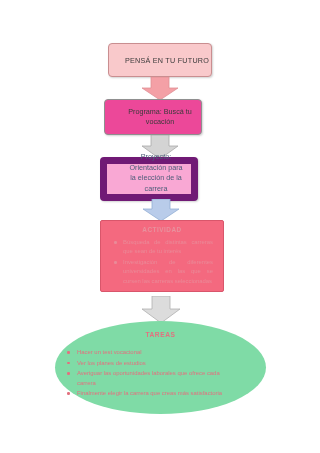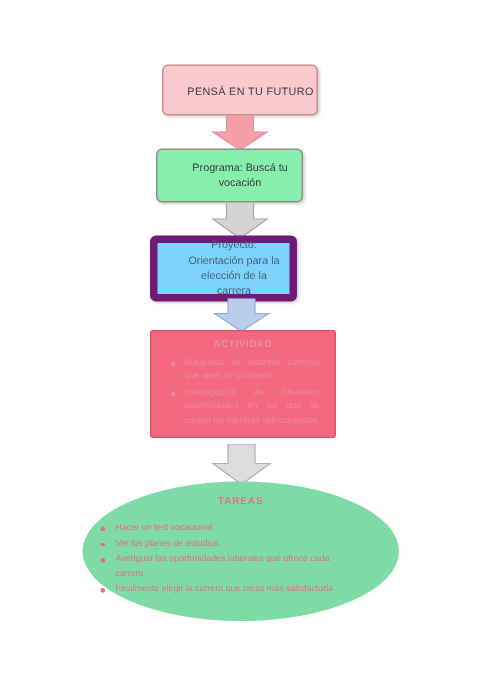--- a/index.html
+++ b/index.html
@@ -49,40 +49,41 @@
     letter-spacing: 0.25px;
     line-height: 1.25;
   }
 
   
   .node-gray {
     left: 104px;
     top: 99px;
     width: 98px;
     height: 36px;
-    background: #86efac;
+    background: #ec4899;
     border: 1px solid #8f8f8f;
     box-shadow: 1px 1px 2px rgba(0,0,0,0.18);
   }
   .node-gray .label {
     font-size: 7.2px;
     color: #3a3a3a;
     line-height: 1.45;
     padding: 0 6px;
   }
 
   
   .node-blue {
     left: 100px;
     top: 157px;
     width: 98px;
     height: 44px;
-    background: #7dd3fc;
-    border: 5px solid #701a75;
+    background: #f9a8d4;
+    border: 7px solid #701a75;
     box-shadow: 1px 1px 2px rgba(0,0,0,0.18);
+    justify-content: flex-end;
   }
   .node-blue .label {
     font-size: 7.2px;
     color: #4b5c78;
     line-height: 1.45;
     padding: 0 5px;
   }
 
   
   .node-red {

